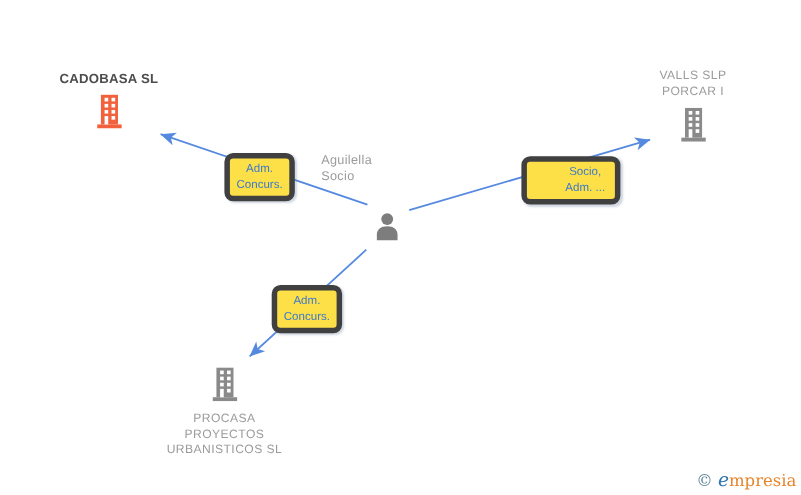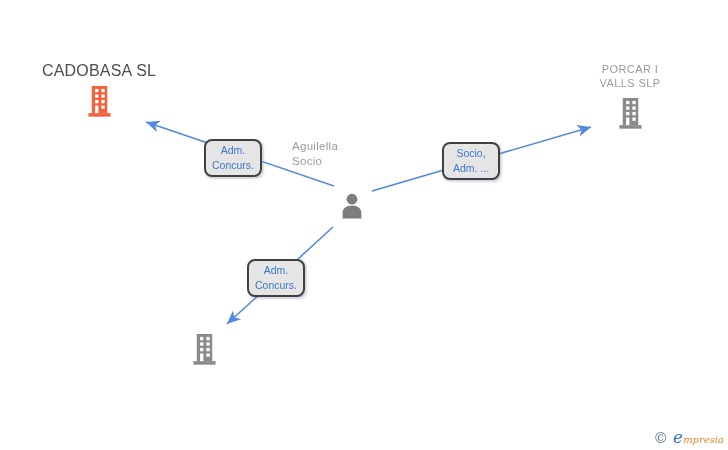--- a/index.html
+++ b/index.html
@@ -28,58 +28,58 @@
   }
   .company-label {
     color: #9b9b9b;
     font-size: 11px;
     line-height: 14px;
     letter-spacing: 0.4px;
     text-align: center;
   }
   .company-label.highlight {
     color: #4d4d4d;
-    font-weight: normal;
-    font-size: 16px;
+    font-weight: bold;
+    font-size: 12px;
     letter-spacing: 0.2px;
   }
   .person-name {
     color: #9b9b9b;
     font-size: 11.5px;
     line-height: 15px;
     letter-spacing: 0.3px;
     text-align: left;
   }
   .icon-wrap {
     position: absolute;
   }
   .edge-label-box {
     position: absolute;
     width: 54px;
-    background: #e5e5e5;
-    border: 2px solid #404040;
+    background: #fde047;
+    border: 5px solid #404040;
     border-radius: 8px;
     color: #3d78cc;
     font-size: 10.5px;
     line-height: 14.5px;
     text-align: center;
     padding: 2px 0 3px 0;
     box-shadow: 1.5px 1.5px 2px rgba(120, 140, 170, 0.35);
   }
   .watermark {
     position: absolute;
     right: 4px;
     bottom: 3px;
     font-size: 15px;
     font-family: "DejaVu Serif", serif;
     white-space: nowrap;
   }
   .watermark .copy { color: #5d8494; font-style: normal; }
   .watermark .brand-e { color: #2e74b0; font-style: italic; font-size: 17px; }
-  .watermark .brand-rest { color: #e8832a; font-style: italic; font-size: 10px; }
+  .watermark .brand-rest { color: #e8832a; font-size: 15px; }
 </style>
 </head>
 <body>
 
 <div class="canvas">
 
   <svg class="edges-svg" width="728" height="450" viewBox="0 0 728 450">
     <defs>
       <marker id="arrow" viewBox="0 0 10 8" refX="8.5" refY="4" markerWidth="11" markerHeight="9" orient="auto">
         <path d="M0.8,0.6 L8.6,4 L0.8,7.4 L2.9,4 Z" fill="#5589e0"></path>
@@ -89,21 +89,21 @@
       <line x1="334" y1="186" x2="146" y2="122" marker-end="url(#arrow)"></line>
       <line x1="372" y1="191" x2="591" y2="127" marker-end="url(#arrow)"></line>
       <line x1="333" y1="227" x2="227" y2="324" marker-end="url(#arrow)"></line>
     </g>
   </svg>
 
   <div class="edge-label-box" style="left:204px; top:139px;">
     <div>Adm.</div>
     <div>Concurs.</div>
   </div>
-  <div class="edge-label-box" style="left:442px; top:142px;">
+  <div class="edge-label-box" style="left:474px; top:142px;padding-left:26px;">
     <div>Socio,</div>
     <div>Adm. ...</div>
   </div>
   <div class="edge-label-box" style="left:247px; top:259px;">
     <div>Adm.</div>
     <div>Concurs.</div>
   </div>
 
   <div class="node" style="left:28px; top:64px; width:142px;">
     <div class="company-label highlight">CADOBASA SL</div>
@@ -121,22 +121,22 @@
         <rect x="14.7" y="7.6" width="3" height="3"></rect>
         <rect x="9" y="12.6" width="3" height="3"></rect>
         <rect x="14.7" y="12.6" width="3" height="3"></rect>
         <rect x="14.7" y="17.6" width="3" height="3"></rect>
         <rect x="9" y="17.6" width="3" height="6.9"></rect>
       </g>
     </svg>
   </div>
 
   <div class="node" style="left:570px; top:62px; width:120px;">
+    <div class="company-label">VALLS SLP</div>
     <div class="company-label">PORCAR I</div>
-    <div class="company-label">VALLS SLP</div>
   </div>
   <div class="icon-wrap" style="left:616px; top:98px;">
     <svg width="29" height="31" viewBox="0 0 26 28">
       <g fill="#8a8a8a">
         <rect x="6" y="0" width="14" height="24.5"></rect>
         <rect x="3" y="24.5" width="20" height="3.2"></rect>
       </g>
       <g fill="#ffffff">
         <rect x="9" y="2.6" width="3" height="3"></rect>
         <rect x="14.7" y="2.6" width="3" height="3"></rect>
@@ -174,19 +174,24 @@
         <rect x="14.7" y="2.6" width="3" height="3"></rect>
         <rect x="9" y="7.6" width="3" height="3"></rect>
         <rect x="14.7" y="7.6" width="3" height="3"></rect>
         <rect x="9" y="12.6" width="3" height="3"></rect>
         <rect x="14.7" y="12.6" width="3" height="3"></rect>
         <rect x="14.7" y="17.6" width="3" height="3"></rect>
         <rect x="9" y="17.6" width="3" height="6.9"></rect>
       </g>
     </svg>
   </div>
+  <div class="node" style="left:129px; top:374px; width:150px;">
+    <div class="company-label">PROCASA</div>
+    <div class="company-label">PROYECTOS</div>
+    <div class="company-label">URBANISTICOS SL</div>
+  </div>
 
   <div class="watermark">
     <span class="copy">©</span>
     <span class="brand-e">e</span><span class="brand-rest">mpresia</span>
   </div>
 
 </div>
 
 </body></html>

